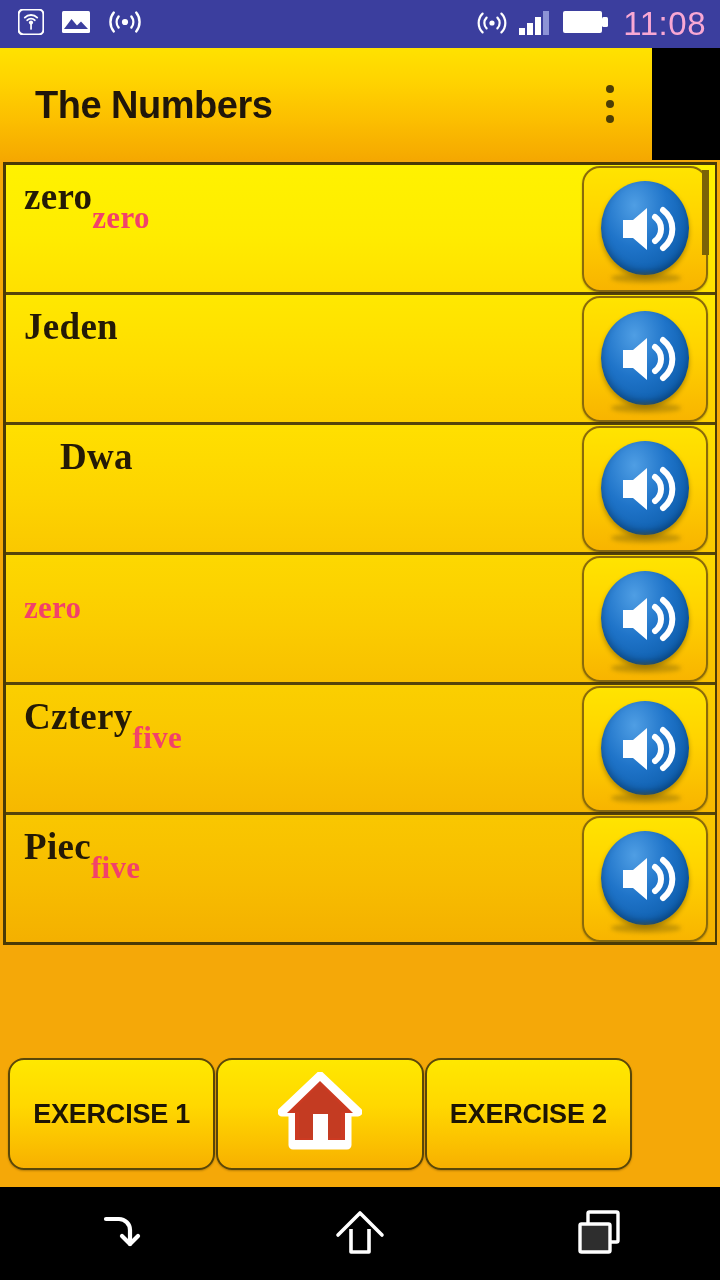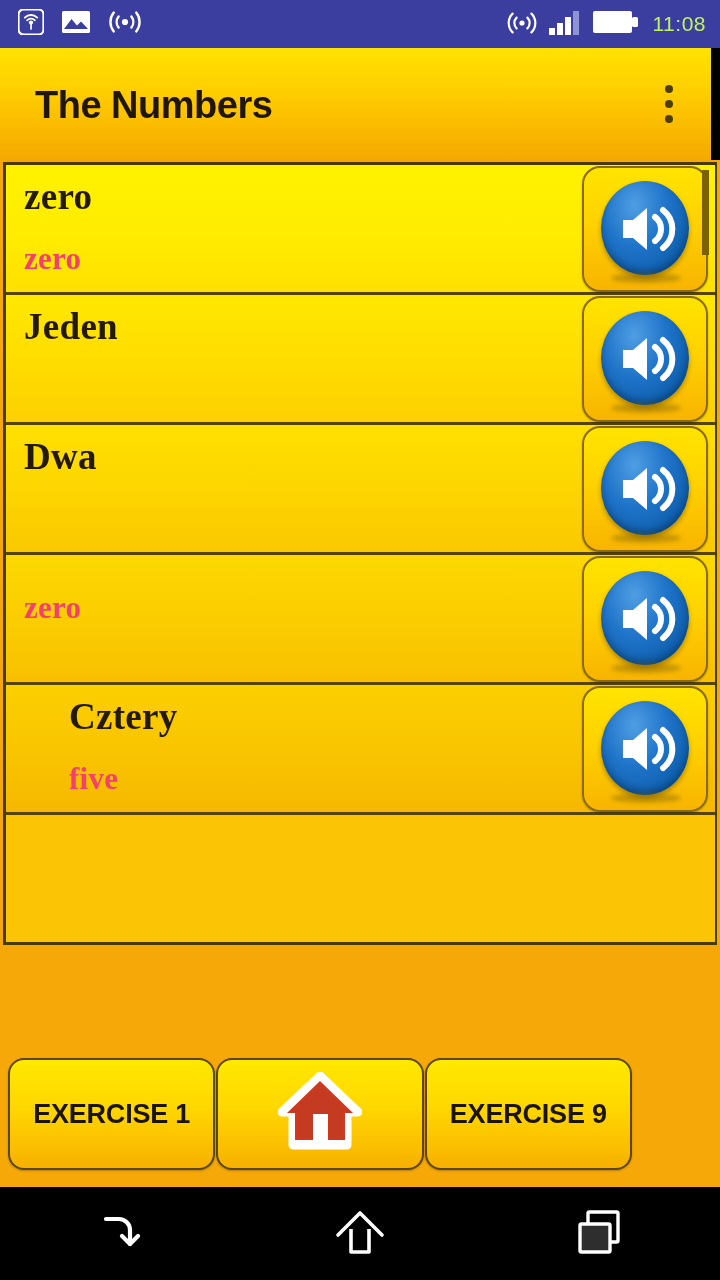--- a/index.html
+++ b/index.html
@@ -29,33 +29,33 @@
     background: #3b3e9e;
     display: flex;
     align-items: center;
     box-sizing: border-box;
     padding: 0 14px 0 18px;
   }
   #status-left { display: flex; align-items: center; gap: 18px; }
   #status-right { margin-left: auto; display: flex; align-items: center; gap: 11px; }
   .sb-icon { display: block; }
   #status-clock {
-    color: #bef264;
-    font-size: 21px;
+    color: #f9a8d4;
+    font-size: 33px;
     font-weight: 400;
     letter-spacing: 0.5px;
     font-family: "Liberation Sans", sans-serif;
     margin-left: 3px;
   }
 
   
   #app-bar {
     position: absolute;
     left: 0; top: 48px;
-    width: 711px; height: 112px;
+    width: 652px; height: 112px;
     background: linear-gradient(to bottom, #ffe200 0%, #ffd400 28%, #fcc000 62%, #f5a800 100%);
     display: flex;
     align-items: center;
     box-sizing: border-box;
     padding: 0 22px 0 35px;
   }
   #app-title {
     font-family: "Liberation Sans", sans-serif;
     font-size: 38px;
     font-weight: bold;
@@ -107,31 +107,30 @@
     position: relative;
     height: 130px;
     box-sizing: border-box;
     border-bottom: 3px solid #56440a;
     display: flex;
     align-items: stretch;
   }
   .word-row:last-child { border-bottom: none; }
   .row-g0 { background: linear-gradient(to bottom, #fff200 0%, #ffec00 55%, #ffe000 100%); }
   .row-g1 { background: linear-gradient(to bottom, #ffe800 0%, #ffdc00 55%, #fdd000 100%); }
-  .row-g2 { background: linear-gradient(to bottom, #ffe000 0%, #fdd400 55%, #fac800 100%); }
+  .row-g2 { background: linear-gradient(to bottom, #ffe000 0%, #fdd400 55%, #fac800 100%); padding-left: 36px; }
   .row-g3 { background: linear-gradient(to bottom, #fdd800 0%, #fbcc00 55%, #f8c000 100%); }
-  .row-g4 { background: linear-gradient(to bottom, #fbcf00 0%, #f9c400 55%, #f6b800 100%); padding-left: 45px; }
+  .row-g4 { background: linear-gradient(to bottom, #fbcf00 0%, #f9c400 55%, #f6b800 100%); }
   .row-g5 { background: linear-gradient(to bottom, #f9c700 0%, #f7bc00 55%, #f4b000 100%); }
 
   .row-texts {
     flex: 1 1 auto;
     padding-left: 18px;
     padding-top: 12px;
     display: flex;
-    flex-direction: column;
     justify-content: flex-start;
     min-width: 0;
   }
   .row-term {
     font-family: "Liberation Serif", serif;
     font-weight: bold;
     font-size: 37px;
     color: #241a06;
     line-height: 1.1;
     letter-spacing: 0.3px;
@@ -431,20 +430,39 @@
                 <path d="M26 41 h10 l14 -12 v42 l-14 -12 h-10 z" fill="#ffffff"></path>
                 <path d="M58 38 a15 15 0 0 1 0 24" fill="none" stroke="#ffffff" stroke-width="6" stroke-linecap="round"></path>
                 <path d="M66 31 a24 24 0 0 1 0 38" fill="none" stroke="#ffffff" stroke-width="6" stroke-linecap="round"></path>
               </svg>
               <span class="speaker-shadow"></span>
             </span>
           </div>
         </div>
       </div>
 
+      <div class="word-row row-g5">
+        <div class="row-texts">
+          <div class="row-term">Piec</div>
+          <div class="row-translation">five</div>
+        </div>
+        <div class="row-speaker">
+          <div class="speaker-btn">
+            <span class="speaker-glyph">
+              <span class="speaker-disc"></span>
+              <svg width="96" height="100" viewBox="0 0 96 100" style="position:absolute;left:0;top:0;">
+                <path d="M26 41 h10 l14 -12 v42 l-14 -12 h-10 z" fill="#ffffff"></path>
+                <path d="M58 38 a15 15 0 0 1 0 24" fill="none" stroke="#ffffff" stroke-width="6" stroke-linecap="round"></path>
+                <path d="M66 31 a24 24 0 0 1 0 38" fill="none" stroke="#ffffff" stroke-width="6" stroke-linecap="round"></path>
+              </svg>
+              <span class="speaker-shadow"></span>
+            </span>
+          </div>
+        </div>
+      </div>
 
       <div id="list-scrollbar"></div>
     </div>
 
     <div id="button-bar">
 
       <div class="bottom-btn">
         <span class="bottom-btn-label">EXERCISE 1</span>
       </div>
 
@@ -455,21 +473,21 @@
             <path d="M42 4 L80 40 L69 40 L69 73 L15 73 L15 40 L4 40 Z" fill="none" stroke="#ffffff" stroke-width="9" stroke-linejoin="round"></path>
             <path d="M42 9 L75 41 L67 41 L67 70 L17 70 L17 41 L9 41 Z" fill="#cc3a22"></path>
             <path d="M42 12 L70 40 L63 40 L63 66 L21 66 L21 40 L14 40 Z" fill="#c43b22"></path>
             <rect x="35" y="42" width="15" height="28" fill="#ffffff"></rect>
             <rect x="17" y="68" width="50" height="6" fill="#ffffff"></rect>
           </svg>
         </span>
       </div>
 
       <div class="bottom-btn">
-        <span class="bottom-btn-label">EXERCISE 9</span>
+        <span class="bottom-btn-label">EXERCISE 2</span>
       </div>
 
     </div>
   </div>
 
   <div id="nav-recents-highlight"></div>
   <div id="nav-bar">
 
     <div class="nav-cell">
       <span class="nav-icon-wrap">

